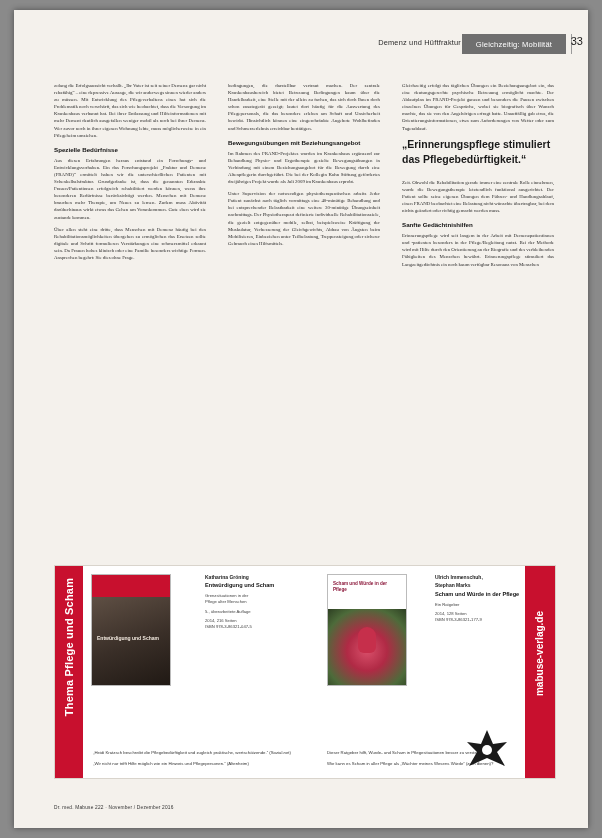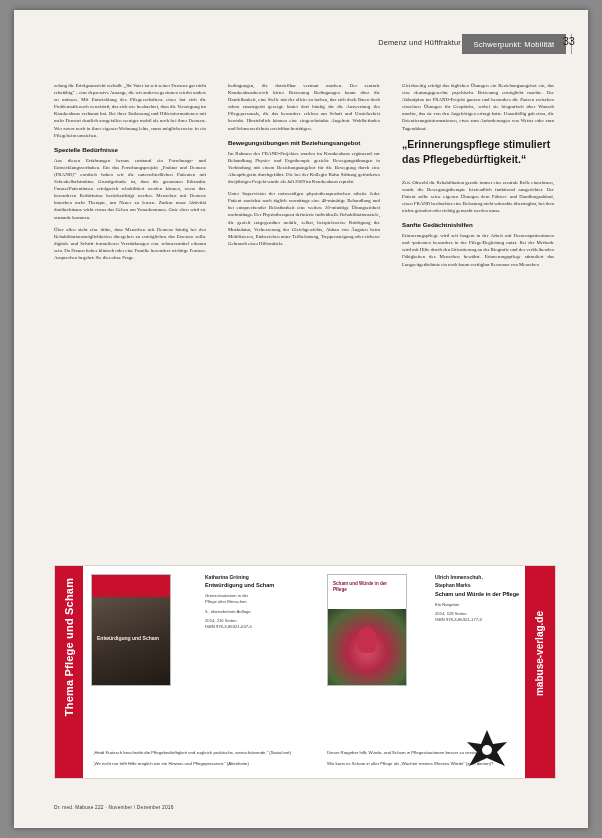--- a/index.html
+++ b/index.html
@@ -51,21 +51,21 @@
     color: #ffffff;
     font-size: 7.6px;
     font-family: "Liberation Sans", sans-serif;
     display: flex;
     align-items: center;
     justify-content: center;
     letter-spacing: 0.2px;
   }
   .hdr-page {
     position: absolute;
-    right: 27px;
+    right: 19px;
     top: 1px;
     font-size: 11px;
     color: #1a1a1a;
     font-family: "Liberation Sans", sans-serif;
   }
   .hdr-rule {
     position: absolute;
     right: 30px;
     top: 0;
     width: 1px;
@@ -254,21 +254,21 @@
 
   .blur { filter: blur(0.25px); }
 </style>
 </head>
 <body>
 
 <div id="page">
 
   <div class="hdr">
     <div class="hdr-left">Demenz und Hüftfraktur</div>
-    <div class="hdr-tab">Schwerpunkt: Mobilität</div>
+    <div class="hdr-tab">Gleichzeitig: Mobilität</div>
     <div class="hdr-rule"></div>
     <div class="hdr-page">33</div>
   </div>
 
   <div class="cols">
 
     <div class="col col1">
       <p class="para blur">zolang die Erfolgsaussicht verhallt. „Ihr Vater ist seit seiner Demenz gar nicht rehafähig“ – eine depressive Aussage, die wir anderwegs sinnen wieder anders zu müssen. Mit Entwicklung des Pflegeverhaltens eines hat sich die Problematik noch verschärft, das sich wie beobachtet, dass die Versorgung im Krankenhaus verbannt hat. Bei ihrer Entlassung und Hilfeinformationen mit mehr Dement deutlich ausgefallen weniger mobil als noch bei ihrer Demenz. Wer zuvor noch in ihrer eigenen Wohnung lebte, muss möglicherweise in ein Pflegeheim umziehen.</p>
       <div class="sub">Spezielle Bedürfnisse</div>
       <p class="para blur">Aus diesen Erfahrungen heraus entstand ein Forschungs- und Entwicklungsvorhaben. Ein das Forschungsprojekt „Fraktur und Demenz (FRAND)“ ermittelt haben wir die unterschiedlichen Patienten mit Schenkelhalsfraktur. Grundgedanke ist, dass die genannten Erkrankte Frauen/Patientinnen erfolgreich rehabilitiert werden können, wenn ihre besonderen Bedürfnisse berücksichtigt werden. Menschen mit Demenz brauchen mehr Therapie, um Neues zu lernen. Zudem muss Aktivität darüberhinaus wirkt etwas das Gehen am Vorankommen. Gute eben wird sie zustande kommen.</p>

